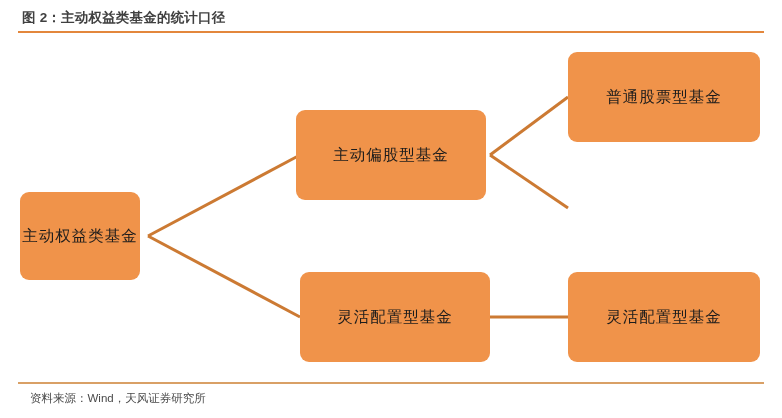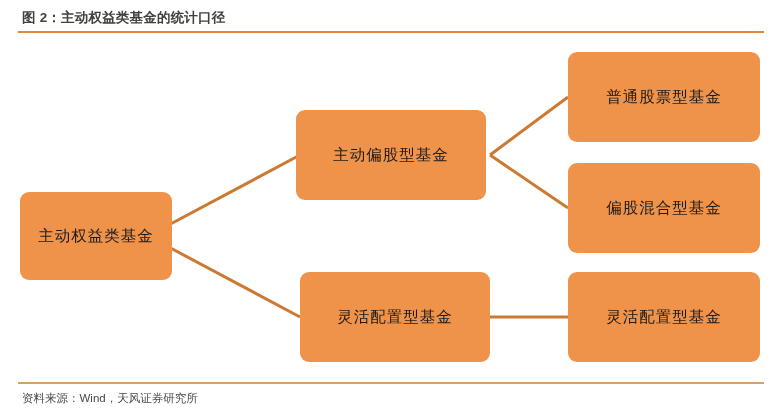--- a/index.html
+++ b/index.html
@@ -40,21 +40,21 @@
     position: absolute;
     left: 18px;
     top: 382px;
     width: 746px;
     height: 1.5px;
     background: #d9a066;
   }
 
   .source-note {
     position: absolute;
-    left: 22px;
+    left: 30px;
     top: 391px;
     font-size: 11.5px;
     color: #4a4a4a;
     white-space: nowrap;
   }
 
   .diagram {
     position: absolute;
     left: 0;
     top: 36px;
@@ -82,21 +82,21 @@
     font-size: 15.5px;
     letter-spacing: 1px;
     white-space: nowrap;
     text-align: center;
   }
 
   
   .node-root {
     left: 20px;
     top: 156px;
-    width: 152px;
+    width: 120px;
     height: 88px;
   }
 
   
   .node-mid-top {
     left: 296px;
     top: 74px;
     width: 190px;
     height: 90px;
   }
@@ -156,23 +156,20 @@
   </div>
 
   <div class="node node-mid-bottom">
     <span>灵活配置型基金</span>
   </div>
 
   <div class="node node-leaf-1">
     <span>普通股票型基金</span>
   </div>
 
-  <div class="node node-leaf-2">
-    <span>偏股混合型基金</span>
-  </div>
 
   <div class="node node-leaf-3">
     <span>灵活配置型基金</span>
   </div>
 
 </div>
 
 <div class="rule-bottom"></div>
 
 <div class="source-note">资料来源：Wind，天风证券研究所</div>

